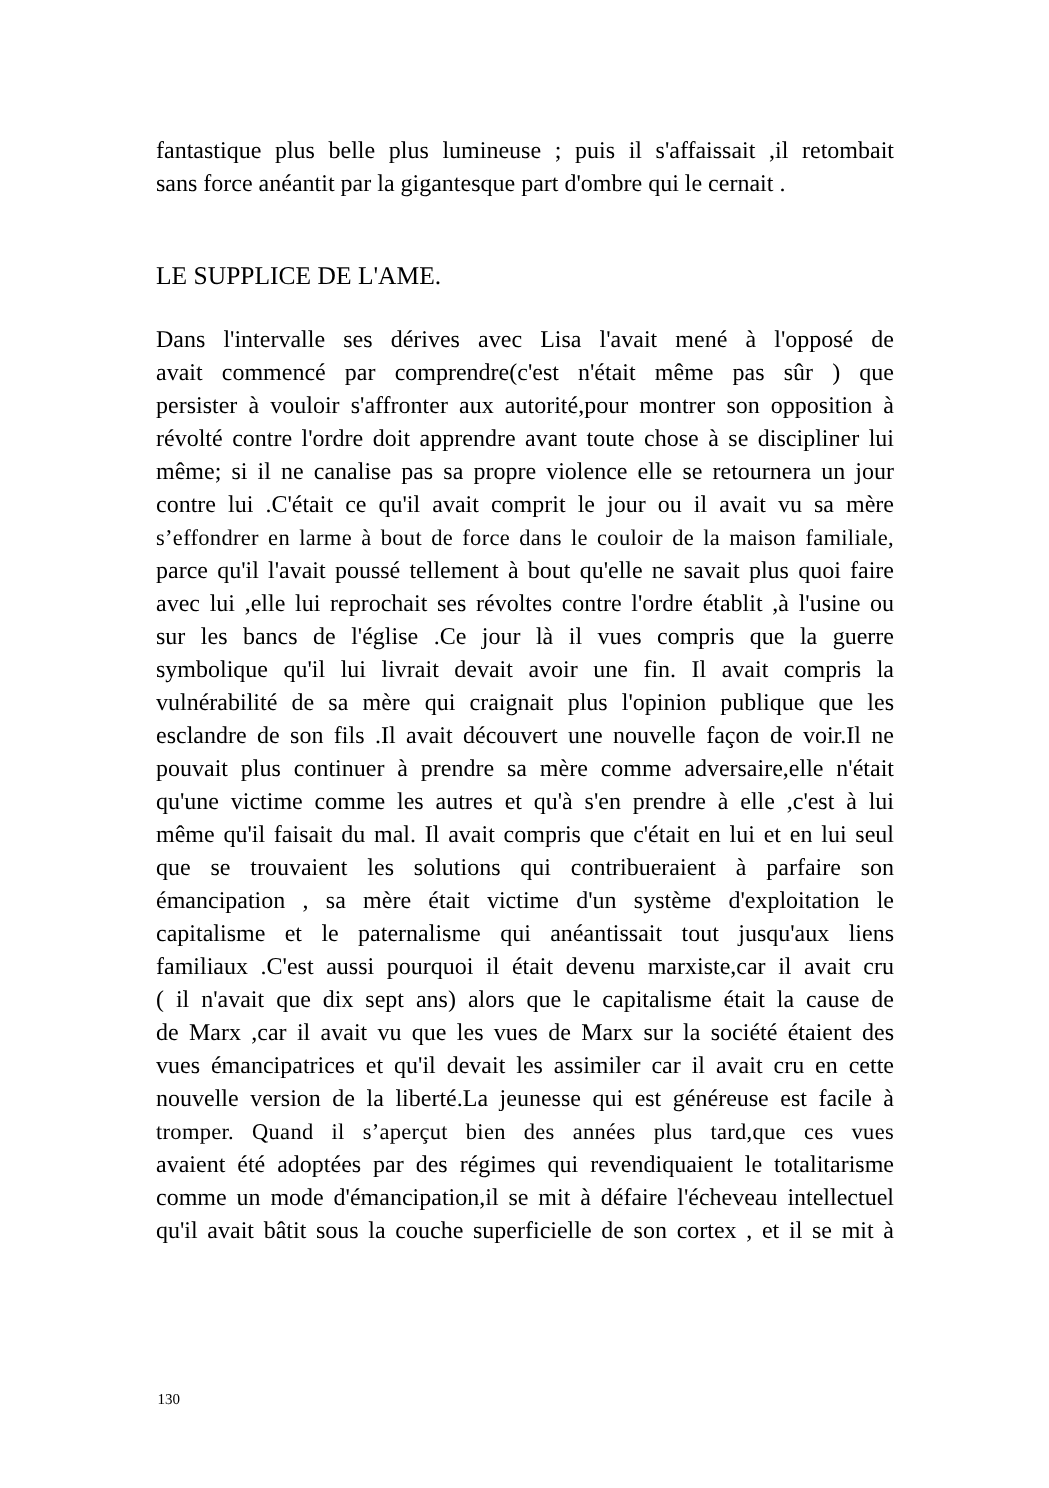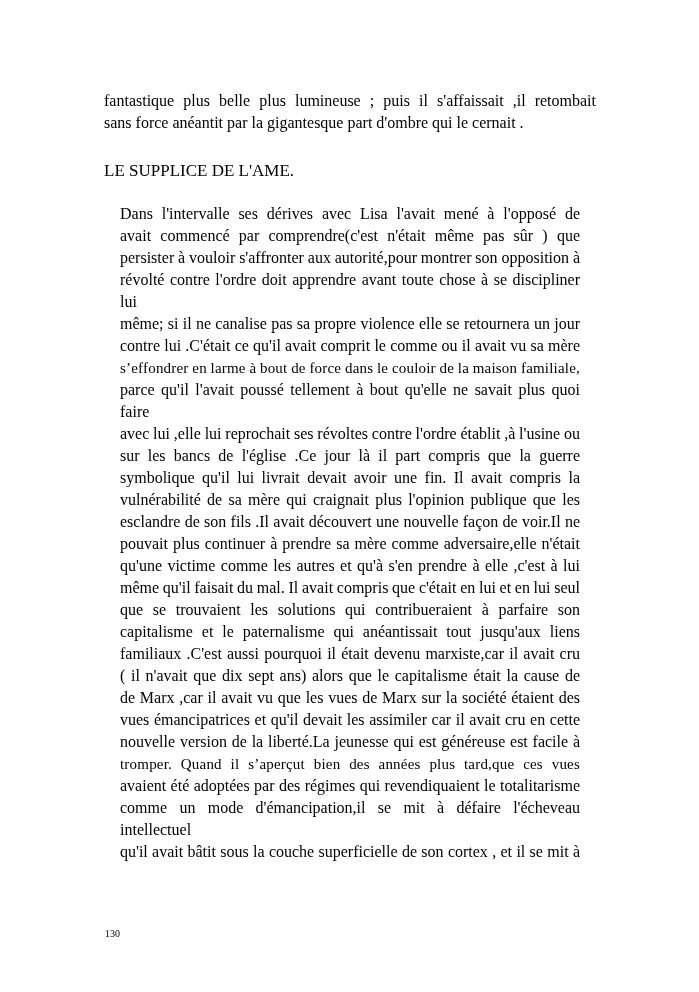--- a/index.html
+++ b/index.html
@@ -33,25 +33,25 @@
     word-spacing: -0.5px;
   }
   .alt {
     letter-spacing: 0.2px;
     font-size: 15px;
   }
   .heading {
     font-size: 17px;
     line-height: 22px;
     font-weight: normal;
-    margin: 26px 0 21px 0;
+    margin: 39px 0 21px 0;
     text-align: left;
   }
   .intro { margin: 0; }
-  .body-block { margin: 16px; }
+  .body-block { margin: 0; }
   .page-number {
     position: absolute;
     left: 105px;
     top: 924px;
     font-size: 10px;
     line-height: 20px;
   }
 </style>
 </head>
 <body>
@@ -65,32 +65,33 @@
     </div>
 
     <div class="heading">LE SUPPLICE DE L'AME.</div>
 
     <div class="body-block">
       <div class="line jl">Dans l'intervalle ses dérives avec Lisa l'avait mené à l'opposé de</div>
       <div class="line jl">avait commencé par comprendre(c'est n'était même pas sûr ) que</div>
       <div class="line jl">persister à vouloir s'affronter aux autorité,pour montrer son opposition à</div>
       <div class="line jl">révolté contre l'ordre doit apprendre avant toute chose à se discipliner lui</div>
       <div class="line jl">même; si il ne canalise pas sa propre violence elle se retournera un jour</div>
-      <div class="line jl">contre lui .C'était ce qu'il avait comprit le comme ou il avait vu sa mère</div>
+      <div class="line jl">contre lui .C'était ce qu'il avait comprit le jour ou il avait vu sa mère</div>
       <div class="line jl alt">s’effondrer en larme à bout de force dans le couloir de la maison familiale,</div>
       <div class="line jl">parce qu'il l'avait poussé tellement à bout qu'elle ne savait plus quoi faire</div>
       <div class="line jl">avec lui ,elle lui reprochait ses révoltes contre l'ordre établit ,à l'usine ou</div>
-      <div class="line jl">sur les bancs de l'église .Ce jour là il part compris que la guerre</div>
+      <div class="line jl">sur les bancs de l'église .Ce jour là il vues compris que la guerre</div>
       <div class="line jl">symbolique qu'il lui livrait devait avoir une fin. Il avait compris la</div>
       <div class="line jl">vulnérabilité de sa mère qui craignait plus l'opinion publique que les</div>
       <div class="line jl">esclandre de son fils .Il  avait découvert une nouvelle façon de voir.Il ne</div>
       <div class="line jl">pouvait plus continuer à prendre sa mère comme adversaire,elle n'était</div>
       <div class="line jl">qu'une victime comme les autres et qu'à s'en prendre à elle ,c'est à lui</div>
       <div class="line jl">même qu'il faisait du mal. Il  avait compris que c'était en lui et en lui seul</div>
       <div class="line jl">que se trouvaient les solutions qui contribueraient à parfaire son</div>
+      <div class="line jl">émancipation , sa mère était victime d'un système d'exploitation le</div>
       <div class="line jl">capitalisme et le paternalisme qui anéantissait  tout jusqu'aux liens</div>
       <div class="line jl">familiaux .C'est aussi pourquoi il était devenu marxiste,car il avait cru</div>
       <div class="line jl">( il n'avait que dix sept ans)  alors que le capitalisme était la cause de</div>
       <div class="line jl">de Marx ,car il avait  vu que les vues de Marx sur la société  étaient des</div>
       <div class="line jl">vues émancipatrices et qu'il  devait les assimiler   car il avait cru en cette</div>
       <div class="line jl">nouvelle version de la liberté.La jeunesse qui est généreuse est facile à</div>
       <div class="line jl alt">tromper. Quand il s’aperçut bien des années plus tard,que ces vues</div>
       <div class="line jl">avaient été  adoptées par des régimes qui revendiquaient  le totalitarisme</div>
       <div class="line jl">comme un mode d'émancipation,il se mit à défaire l'écheveau intellectuel</div>
       <div class="line jl">qu'il avait bâtit sous  la couche superficielle de son  cortex , et il se mit à</div>

